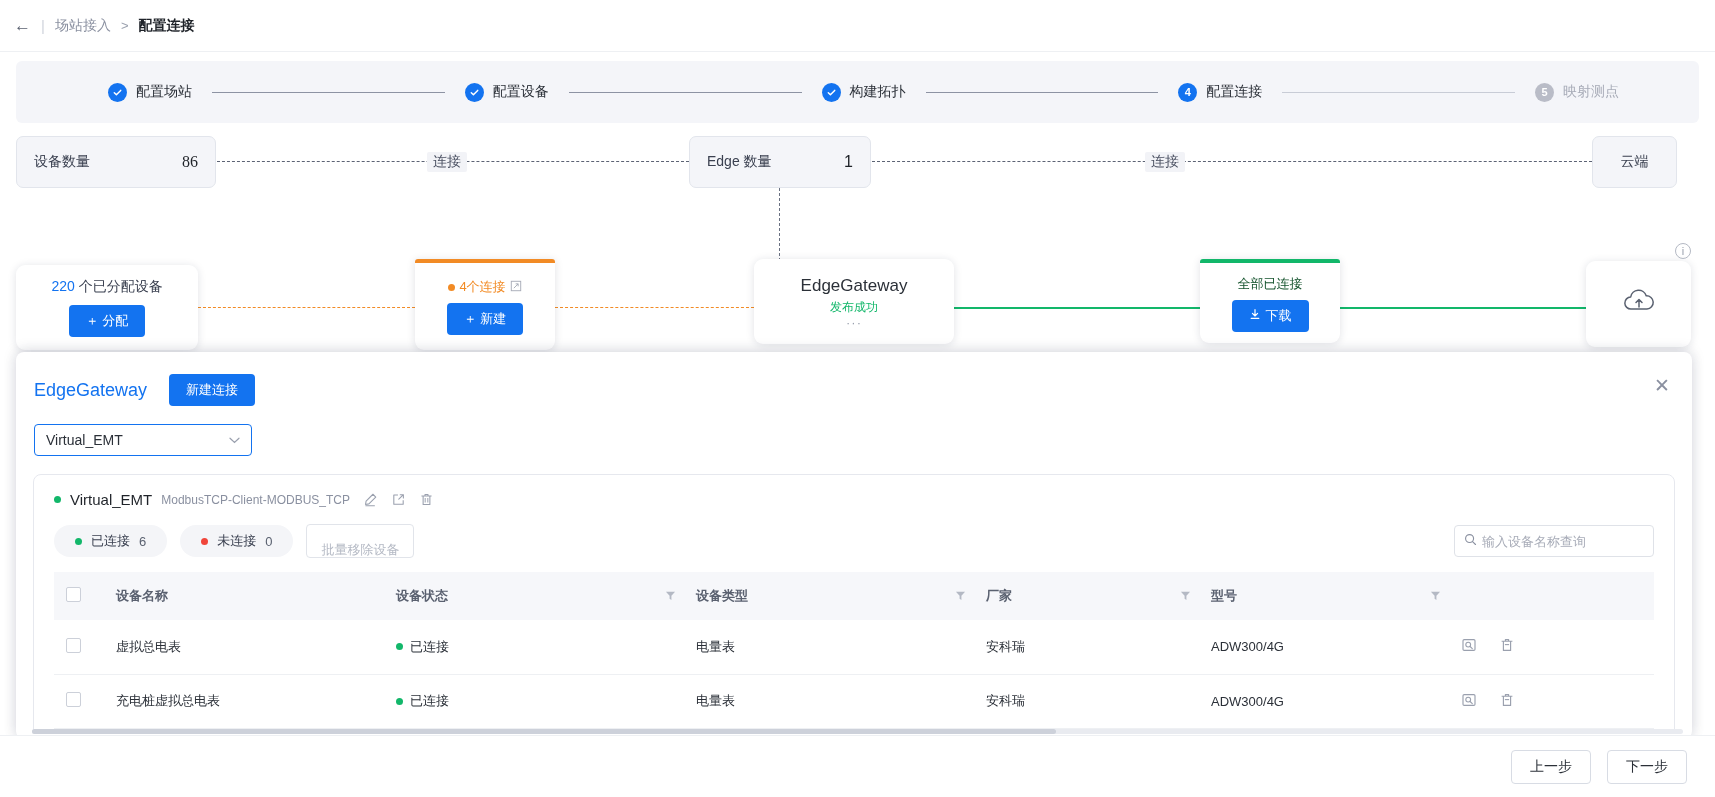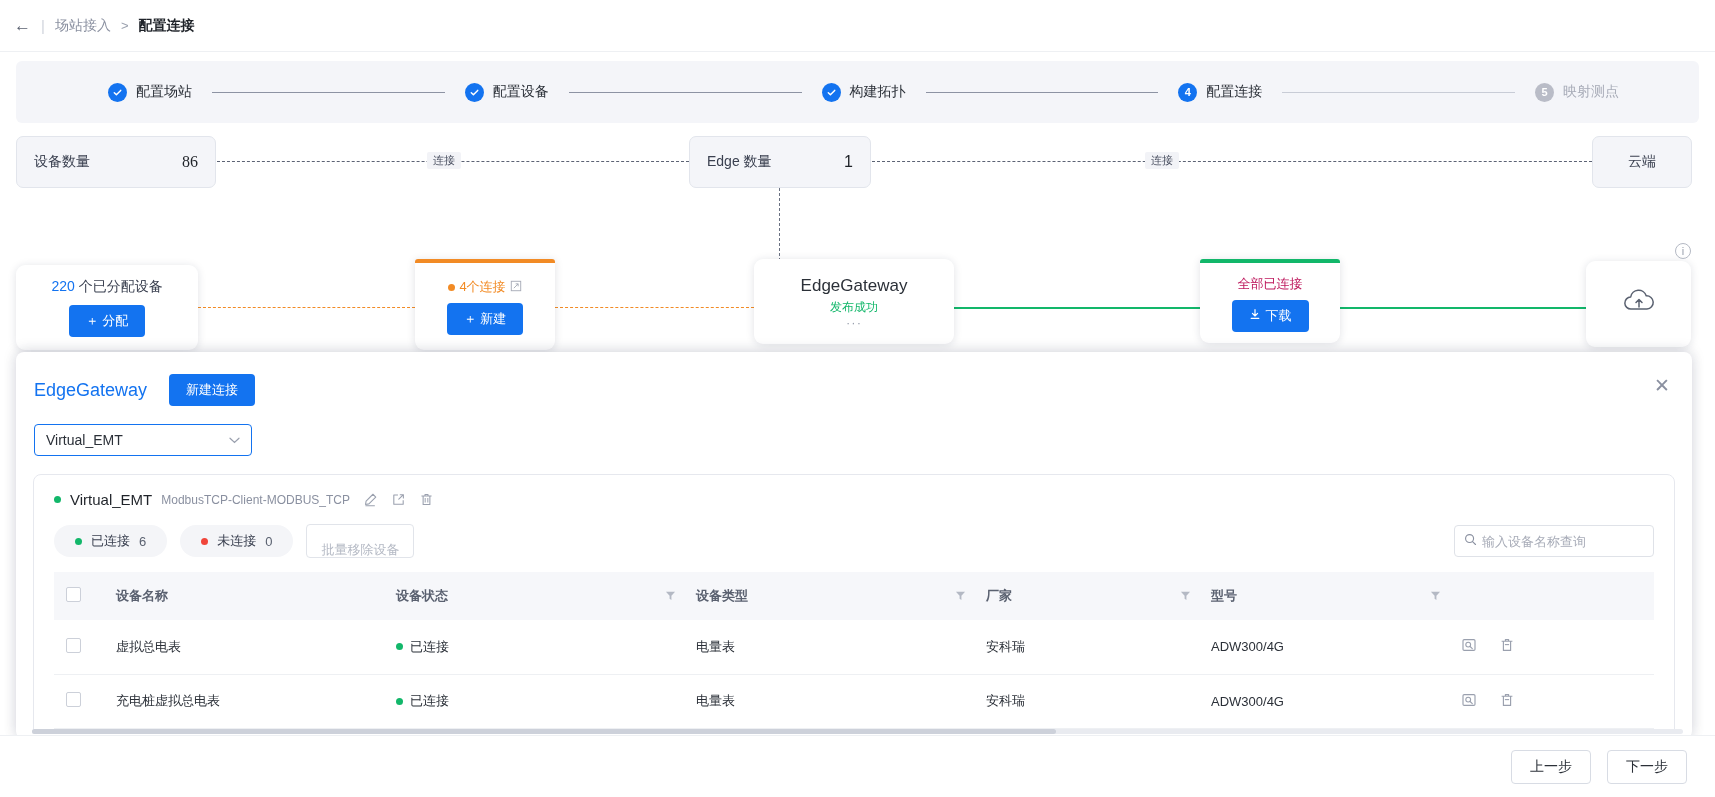--- a/index.html
+++ b/index.html
@@ -54,31 +54,31 @@
   .topo-box {
     position: absolute; top: 0;
     height: 52px; border: 1px solid #e2e5ec; border-radius: 7px;
     background: #f4f5f9;
     display:flex; align-items:center; justify-content: space-between;
     padding: 0 17px; font-size: 14px; color:#3a4050;
   }
   .topo-box .val { font-size: 16px; color:#1f2329; }
   #box-devices { left: 16px; width: 200px; font-family: Liberation Serif, serif; }
   #box-edge { left: 689px; width: 182px; }
-  #box-cloud { left: 1592px; width: 100px; justify-content:center; }
+  #box-cloud { left: 1592px; width: 85px; justify-content:center; }
 
   .dashline {
     position:absolute; top: 25px; height: 0;
     border-top: 1.6px dashed #5c6374;
   }
   #dash-1 { left: 217px; width: 472px; }
   #dash-2 { left: 872px; width: 720px; }
   .dash-label {
     position: absolute; top: 16px; background:#f2f3f7; padding: 1px 6px;
-    font-size: 11px; color:#4b5162; border-radius:2px;
+    font-size: 14px; color:#4b5162; border-radius:2px;
   }
   #lbl-1 { left: 427px; }
   #lbl-2 { left: 1145px; }
 
   
   #edge-vert {
     position:absolute; left: 779px; top: 52px; width: 0; height: 78px;
     border-left: 1.6px dashed #6a7182;
   }
 
@@ -110,21 +110,21 @@
   .dot.red { background:#f0453a; }
 
   #card-gw { left: 754px; top: 0px; width: 200px; height: 85px; justify-content:center; gap:3px; }
   .gw-title { font-size: 17px; color:#2b3038; }
   .gw-sub { font-size: 12px; color:#12b76a; }
   .gw-dots { font-size: 13px; color:#9aa0ae; letter-spacing:1px; line-height: 8px; }
 
   #card-all { left: 1200px; top: 0px; width: 140px; height: 84px;
     border-top: 4px solid #12b76a; border-radius: 3px 3px 9px 9px;
     justify-content:center; gap:7px; }
-  .all-text { font-size: 13px; color:#be185d; }
+  .all-text { font-size: 13px; color:#14532d; }
 
   #card-cloud { left: 1586px; top: 2px; width: 105px; height: 86px; justify-content:center; }
 
   .solidline { position:absolute; top: 48px; height: 0; border-top: 2px solid #12b76a; }
   #solid-1 { left: 954px; width: 246px; }
   #solid-2 { left: 1340px; width: 246px; }
   .orangeline { position:absolute; top: 48px; height: 0; border-top: 1.6px dashed #f28b25; }
   #orange-1 { left: 198px; width: 217px; }
   #orange-2 { left: 555px; width: 199px; }
 

